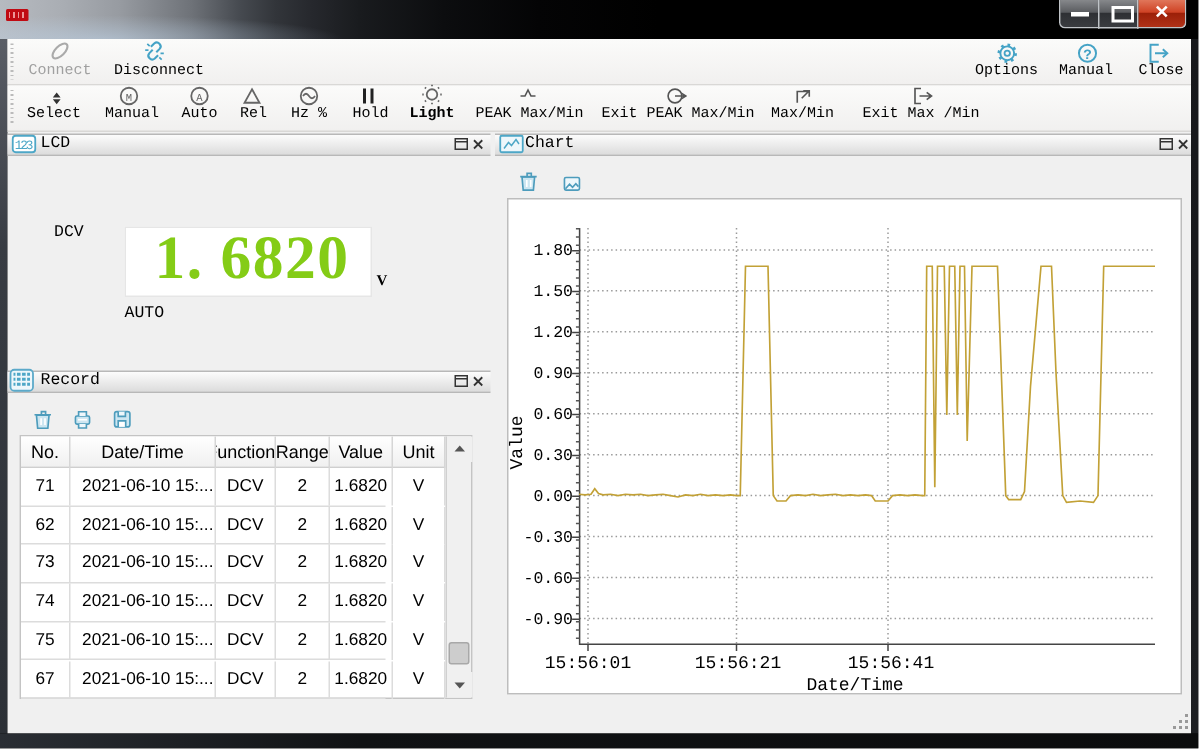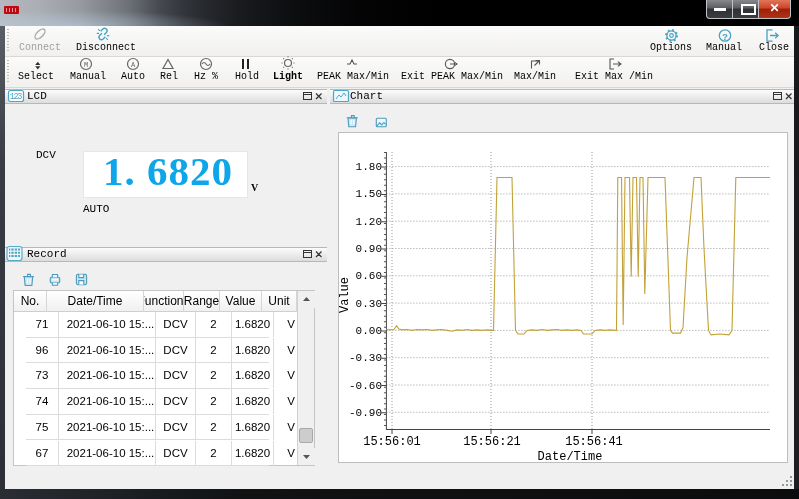--- a/index.html
+++ b/index.html
@@ -38,29 +38,29 @@
  background:repeating-linear-gradient(#bbb 0 1px, transparent 1px 3px); width:2px; }
 .tbl { position:absolute; font-size:10px; color:#000; white-space:nowrap; }
 .tbl.dis { color:#a0a0a0; }
 
 
 .ptitle { position:absolute; height:15px; background:linear-gradient(#fcfcfc,#dcdcdc); border:1px solid #b8b8b8; border-left:none; border-right:none; }
 .ptext { position:absolute; top:1px; font-size:11px; color:#000; }
 
 
 #lcdbox { left:83px; top:151px; width:165px; height:47px; background:#fff; border:1px solid #e6e6e6; }
-#lcdval { left:103px; top:147px; width:145px; font-family:"Liberation Serif",serif; font-weight:bold; font-size:41px; color:#0ea5e9; letter-spacing:1px; }
+#lcdval { left:103px; top:147px; width:145px; font-family:"Liberation Serif",serif; font-weight:bold; font-size:41px; color:#84cc16; letter-spacing:1px; }
 .small { position:absolute; font-size:11px; color:#000; }
 
 
 #table { left:13px; top:290px; width:302px; height:176px; background:#fff; border:1px solid #c4c4c4; }
 #thead { position:absolute; left:0; top:0; width:283px; height:21px; background:linear-gradient(#fff,#f0f0f0); border-bottom:1px solid #cfcfcf; }
 .hc { position:absolute; top:0; height:21px; line-height:21px; font-family:"Liberation Sans",sans-serif; font-size:12px; color:#000; border-right:1px solid #d6d6d6; overflow:hidden; }
 .hc span { position:absolute; left:50%; transform:translateX(-50%); white-space:nowrap;text-align:right; }
-.trow { position:absolute; left:0; width:243px; height:25.7px; border-bottom:1px solid #dcdcdc;margin-left:12px; }
+.trow { position:absolute; left:0; width:243px; height:25.7px; border-bottom:1px solid #dcdcdc; }
 .c { position:absolute; top:0; height:25px; line-height:25px; text-align:center; font-family:"Liberation Sans",sans-serif; font-size:11.5px; color:#000; border-right:1px solid #dcdcdc; overflow:hidden; white-space:nowrap; }
 .c0 { left:0; width:33px; } .c1 { left:33px; width:97px; text-indent:7px; } .c2 { left:130px; width:40px; }
 .c3 { left:170px; width:36px; } .c4 { left:206px; width:42px; } .c5 { left:248px; width:35px; }
 
 
 #sbar { position:absolute; right:0; top:0; width:17px; height:174px; background:#f0f0f0; border-left:1px solid #d0d0d0; }
 .sbtn { position:absolute; left:0; width:17px; height:17px; background:#f0f0f0; color:#555; }
 #sthumb { position:absolute; left:1px; top:137px; width:14px; height:15px; background:#cdcdcd; border:1px solid #a8a8a8; border-radius:2px; }
 svg text { font-family:"Liberation Mono",monospace; }
 .tick { font-size:11px; fill:#000; }
@@ -256,21 +256,21 @@
   <div style="position:absolute; left:0; top:21px; width:283px; height:154px; overflow:hidden;">
 <div class="trow" style="top:0.0px">
 <div class="c c0">71</div>
           <div class="c c1">2021-06-10 15:...</div>
           <div class="c c2">DCV</div>
           <div class="c c3">2</div>
           <div class="c c4">1.6820</div>
           <div class="c c5">V</div>
         </div>
 <div class="trow" style="top:25.7px">
-<div class="c c0">96</div>
+<div class="c c0">62</div>
           <div class="c c1">2021-06-10 15:...</div>
           <div class="c c2">DCV</div>
           <div class="c c3">2</div>
           <div class="c c4">1.6820</div>
           <div class="c c5">V</div>
         </div>
 <div class="trow" style="top:51.4px">
 <div class="c c0">73</div>
           <div class="c c1">2021-06-10 15:...</div>
           <div class="c c2">DCV</div>

